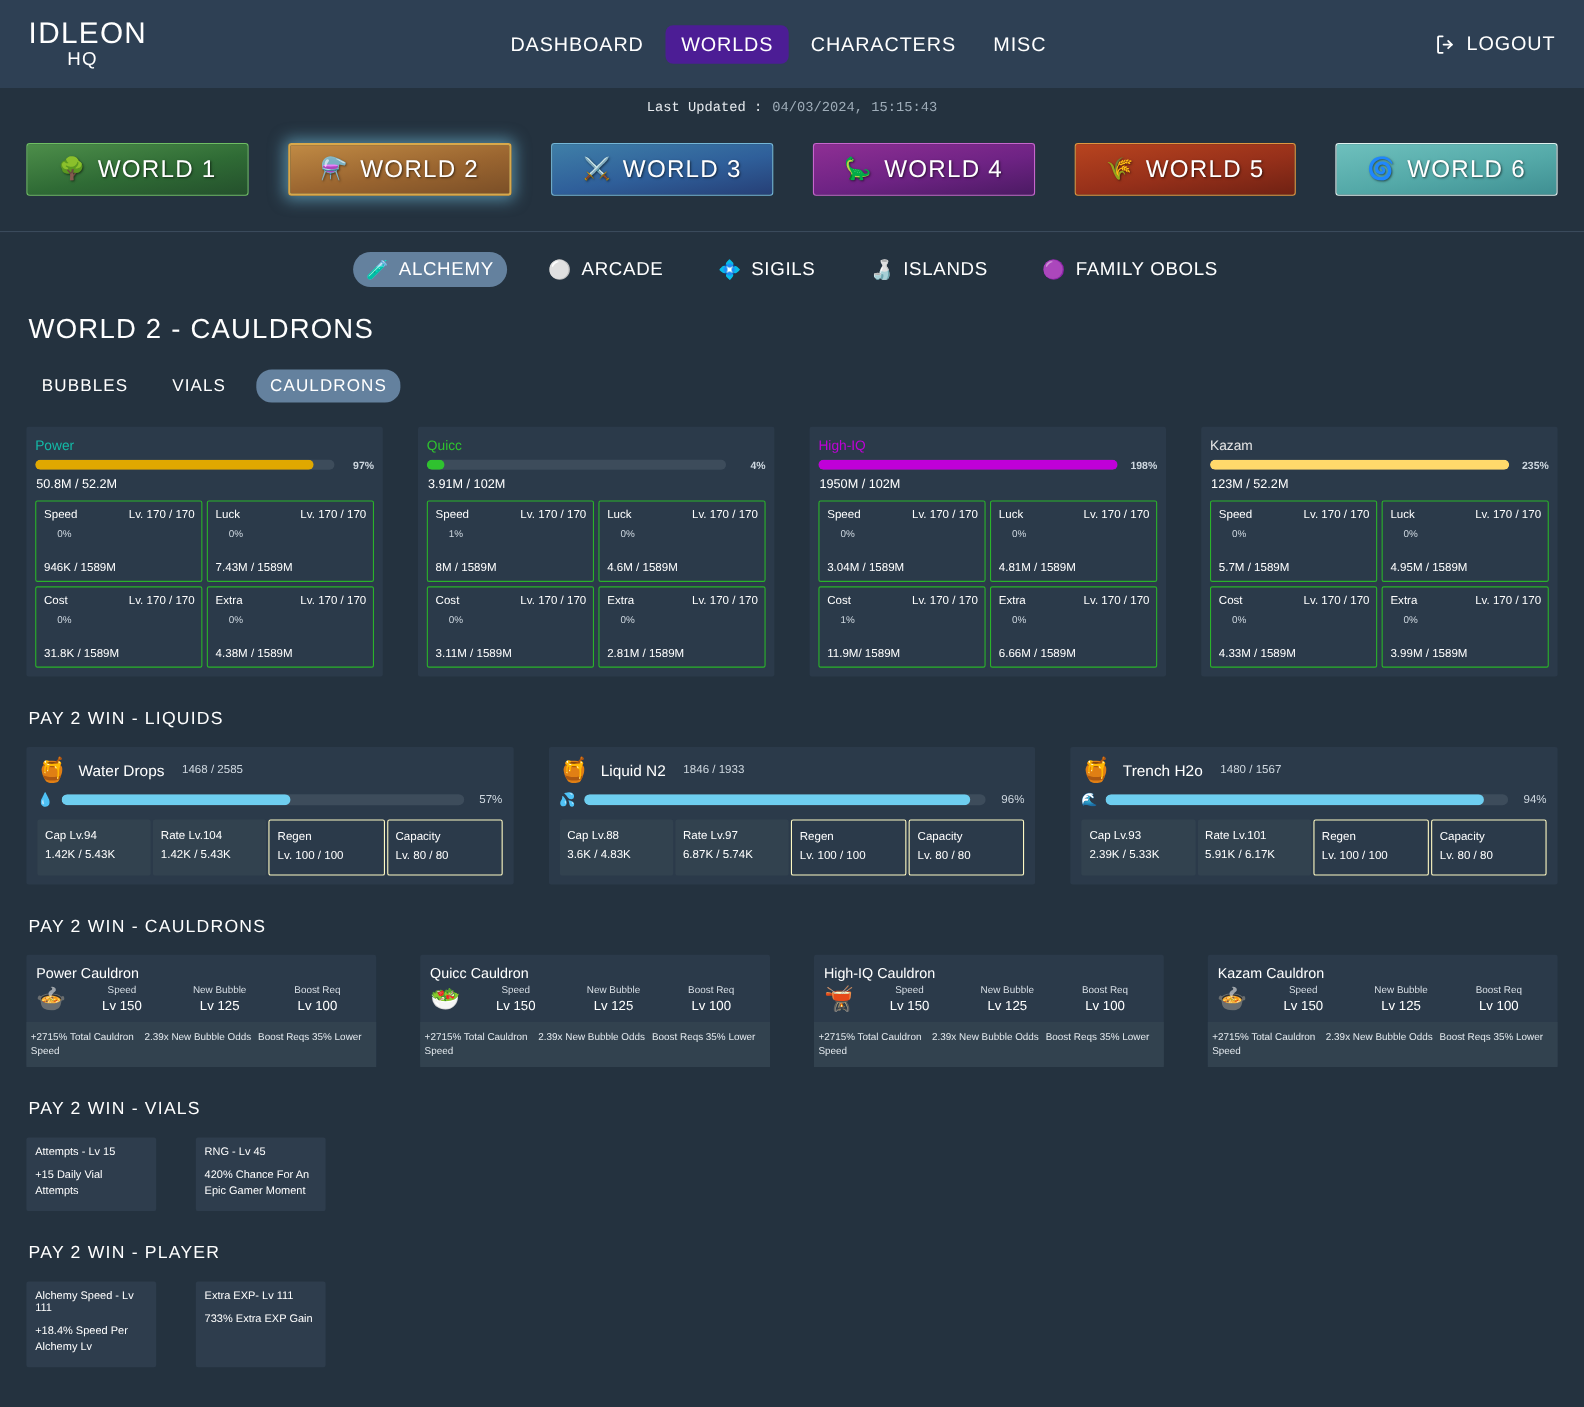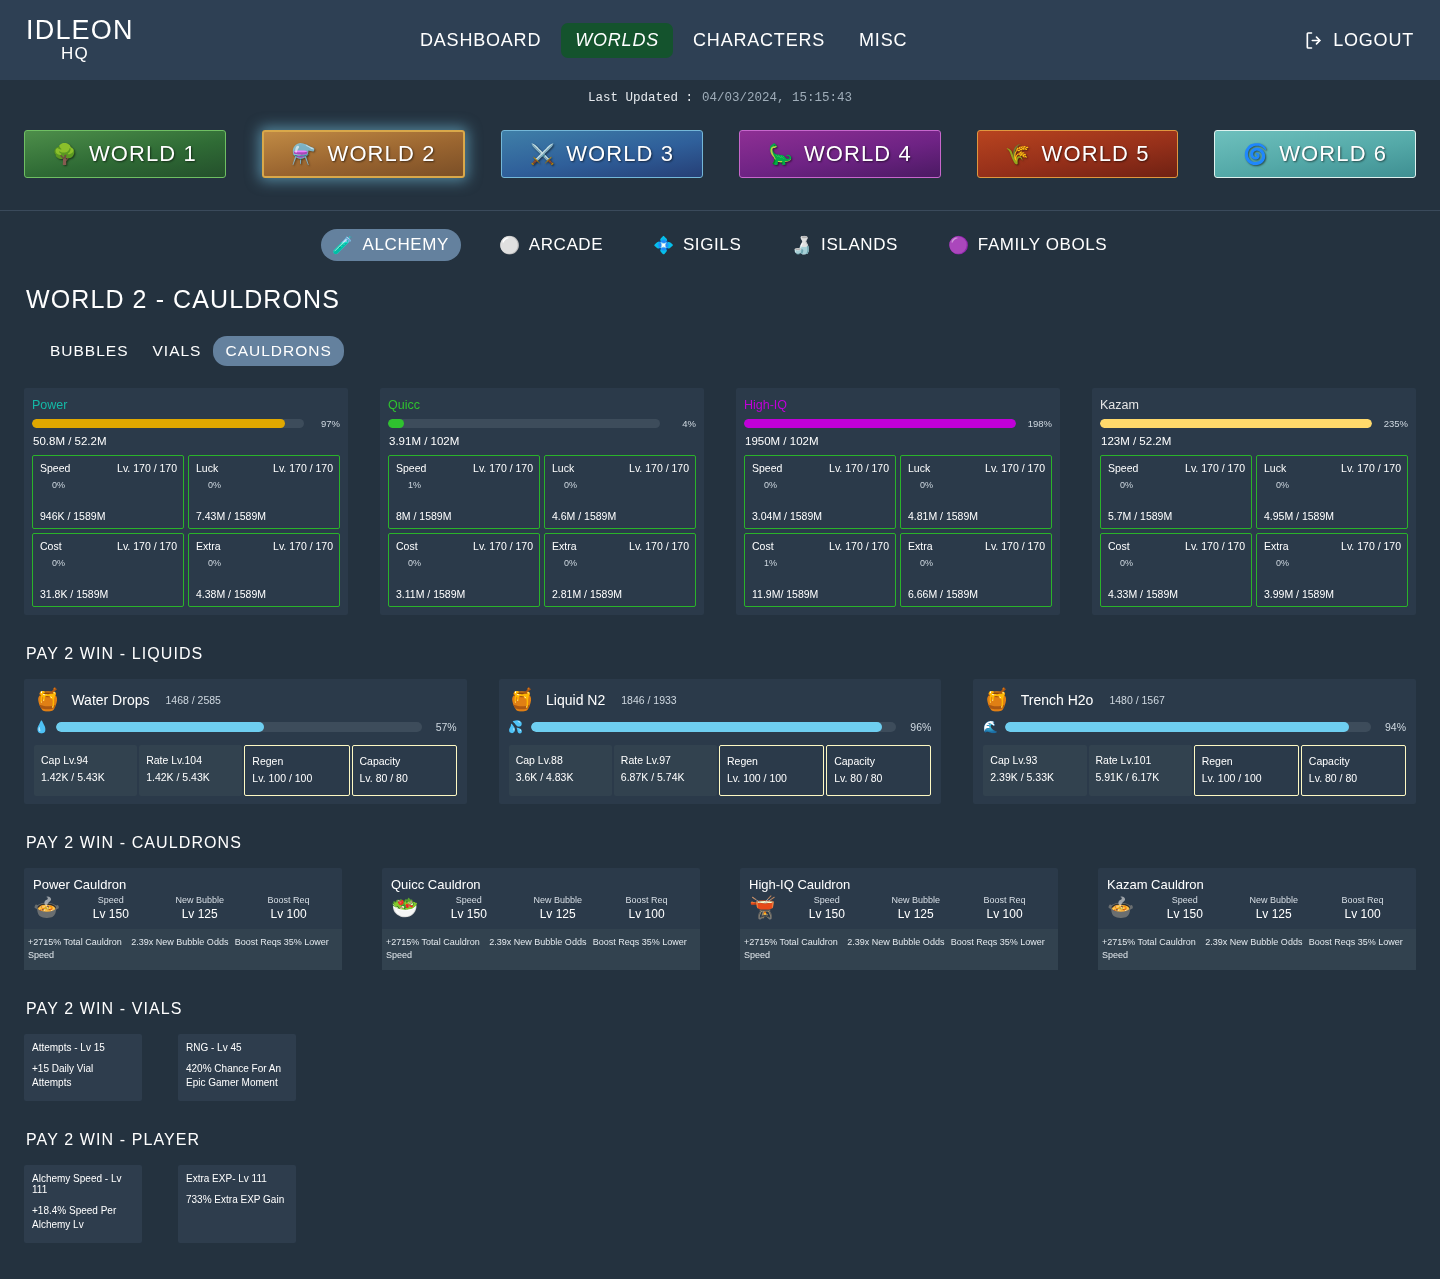--- a/index.html
+++ b/index.html
@@ -10,37 +10,38 @@
     color: #ffffff;
     overflow: hidden;
   }
 
   
   .topbar {
     height: 80px; background: #2e4054;
     display: flex; align-items: center;
     padding: 0 26px;
     position: relative;
+    gap: 44px;
   }
   .brand { width: 380px; }
   .brand-main {
     font-size: 27px; letter-spacing: 1.2px; font-weight: 400;
     color: #fff; line-height: 1.05;
   }
   .brand-sub {
     font-size: 17px; letter-spacing: 1.2px; color: #fff;
     text-align: center; width: 98px; line-height: 1.1;
   }
   .mainnav { display: flex; align-items: center; gap: 6px; }
   .mainnav a {
     font-size: 18px; letter-spacing: 0.8px; color: #fff;
     text-decoration: none; padding: 7px 14px; border-radius: 7px;
     white-space: nowrap;
   }
-  .mainnav a.active { background: #14532d; font-style: italic; }
+  .mainnav a.active { background: #4c1d95; }
   .logout {
     position: absolute; right: 26px; top: 50%; transform: translateY(-50%);
     display: flex; align-items: center; gap: 9px;
     font-size: 18px; letter-spacing: 0.8px; color: #fff; cursor: pointer;
   }
   .logout svg { display: block; }
 
   .updated-bar {
     height: 36px; display: flex; align-items: center; justify-content: center;
     gap: 9px; font-size: 12.5px; font-family: Liberation Mono, monospace;
@@ -87,21 +88,21 @@
     font-size: 17px; letter-spacing: 0.6px; color: #fff;
     padding: 6px 12px; border-radius: 16px; cursor: pointer;
   }
   .subnav-item.active { background: #64819e; }
   .subnav-item .si { font-size: 17px; line-height: 1; }
 
   
   .page-title {
     font-size: 25px; letter-spacing: 1.1px; padding: 16px 0 0 26px;
   }
-  .tabs { display: flex; gap: 0; padding: 22px 0 0 26px; align-items: center; margin-left: 12px; }
+  .tabs { display: flex; gap: 16px; padding: 22px 0 0 26px; align-items: center; }
   .tab {
     font-size: 15.5px; letter-spacing: 1px; color: #fff; cursor: pointer;
     padding: 6px 12px; border-radius: 14px;
   }
   .tab.active { background: #64819e; }
 
   
   .section-h {
     font-size: 16px; letter-spacing: 1.1px; padding-left: 26px;
     margin-top: 30px; margin-bottom: 16px;
@@ -109,21 +110,21 @@
 
   
   .cauldron-grid {
     display: flex; gap: 32px; padding: 22px 24px 0 24px;
   }
   .cauldron-card {
     flex: 1; background: #2b3a4a; padding: 8px 8px 8px 8px;
     border-radius: 2px;
   }
   .c-name { font-size: 12.5px; margin: 2px 0 6px 0; }
-  .bar-row { display: flex; align-items: center; gap: 6px; }
+  .bar-row { display: flex; align-items: flex-start; gap: 6px; font-weight: bold; }
   .bar {
     flex: 1; height: 9px; background: #3d4c5b; border-radius: 5px;
     overflow: hidden; position: relative;
   }
   .bar > i { display: block; height: 100%; border-radius: 5px; }
   .bar-pct { font-size: 9.5px; color: #cfd8e0; width: 30px; text-align: right; }
   .c-amt { font-size: 11.5px; margin: 6px 0 8px 1px; color: #fff; }
 
   .stats-2x2 { display: grid; grid-template-columns: 1fr 1fr; gap: 4px; }
   .stat-box {

